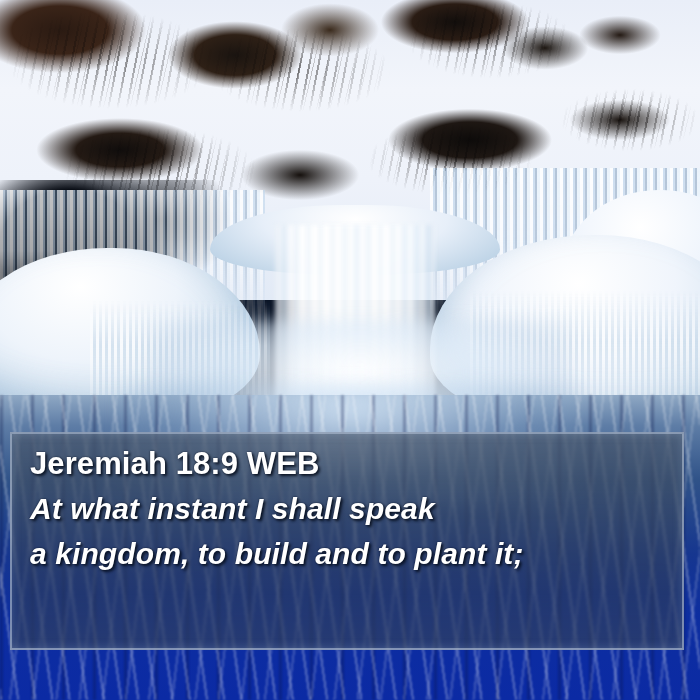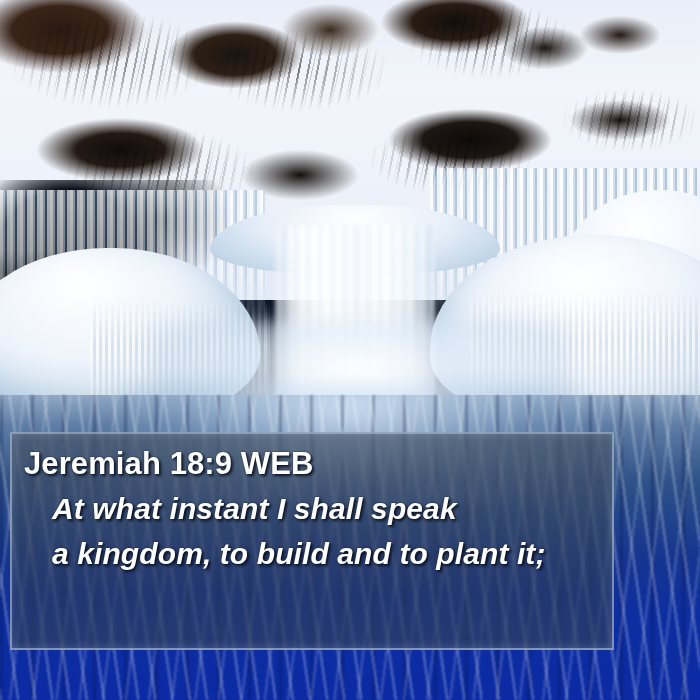--- a/index.html
+++ b/index.html
@@ -153,36 +153,36 @@
     filter:blur(1.2px);
   }
   .pool .glow{
     position:absolute;left:120px;top:-10px;width:460px;height:120px;
     background:radial-gradient(ellipse at 50% 20%,rgba(215,232,248,.85) 0%,rgba(150,180,212,.25) 55%,rgba(120,160,200,0) 100%);
     filter:blur(8px);
   }
 
   
   .verse-panel{
-    position:absolute;left:10px;top:432px;width:604px;height:218px;
+    position:absolute;left:10px;top:432px;width:674px;height:218px;
     box-sizing:border-box;
     background:linear-gradient(180deg,
        rgba(70,84,104,.70) 0%, rgba(56,70,92,.62) 45%,
        rgba(46,60,84,.58) 75%, rgba(52,66,90,.66) 100%);
     border:2px solid rgba(196,212,232,.55);
     box-shadow:0 0 10px rgba(170,195,225,.25) inset;
-    padding:10px 18px 0 12px;
+    padding:10px 18px 0 18px;
     backdrop-filter:blur(1px);
   }
   .verse-ref{
     color:#ffffff;font-size:31px;font-weight:bold;line-height:39px;
     letter-spacing:.1px;white-space:nowrap;
     text-shadow:2px 2px 3px rgba(4,10,24,.85), 0 0 2px rgba(4,10,24,.7);
   }
-  .verse-body{margin-top:3px;margin-left:28px;}
+  .verse-body{margin-top:3px;}
   .verse-line{
     color:#ffffff;font-size:30px;font-weight:bold;font-style:italic;
     line-height:45px;white-space:nowrap;letter-spacing:.1px;
     text-shadow:2px 2px 3px rgba(4,10,24,.85), 0 0 2px rgba(4,10,24,.7);
   }
 </style>
 </head>
 <body>
 
 <div id="scene">

